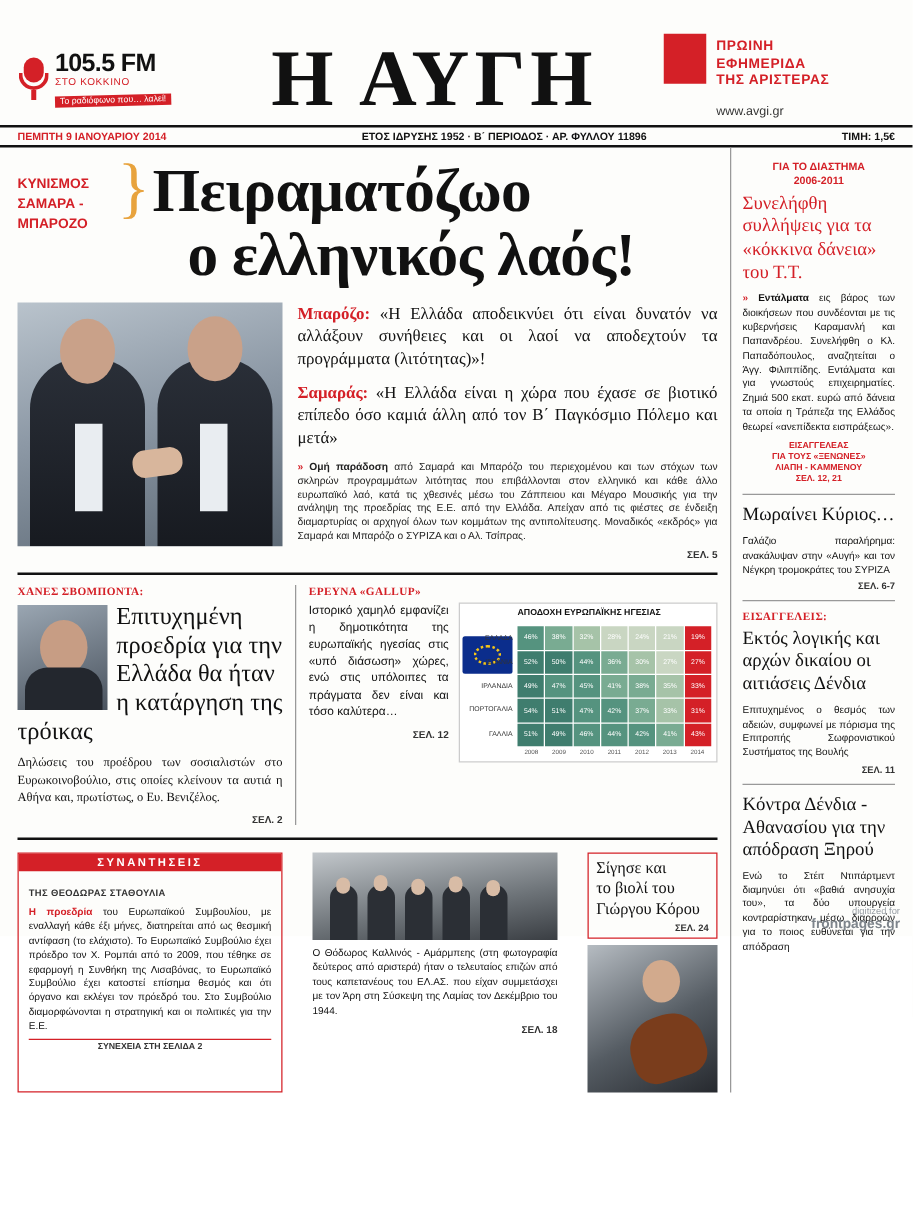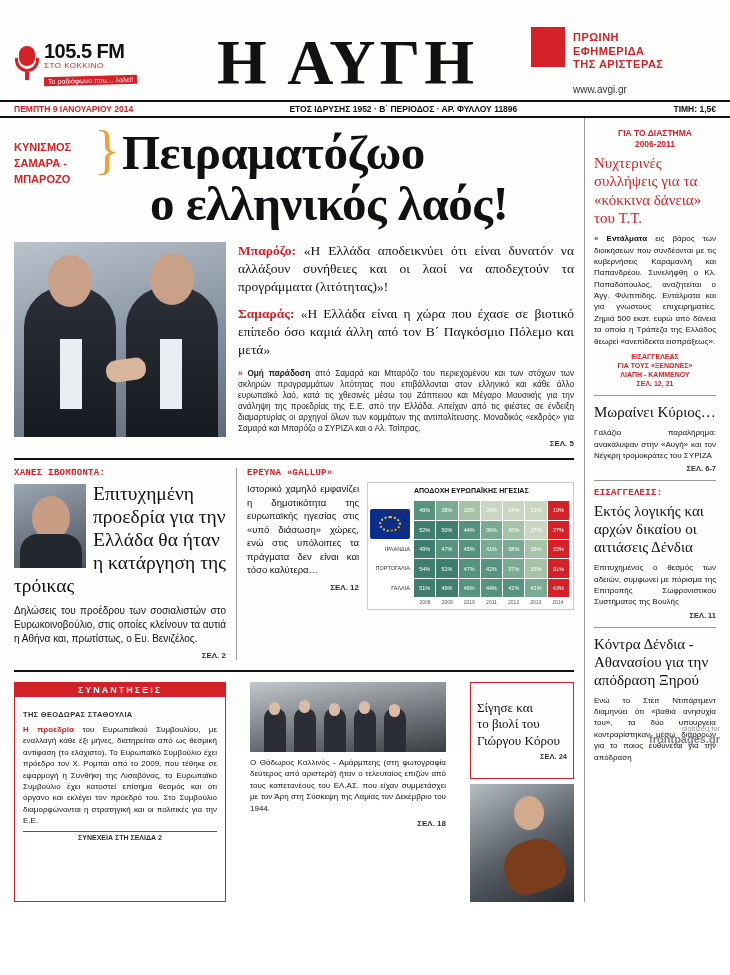--- a/index.html
+++ b/index.html
@@ -186,21 +186,21 @@
     font-size:8px; font-weight:bold; color:#333; margin-top:4px;
   }
 
   
   .hrule { border-top:2px solid #111; margin: 10px 0 0 0; }
   .midrow { display:flex; gap:10px; margin-top:8px; }
   .mid-left { width: 212px; }
   .mid-right { flex:1; border-left:1px solid #999; padding-left:10px; }
 
   .sec-kicker {
-    font-family:Liberation Mono, monospace;
+    font-family:Liberation Serif, serif;
     font-size:9px; font-weight:bold; color:#d42027;
     letter-spacing:0.3px; margin-bottom:4px;
   }
   .mid-photo {
     float:left; width:72px; height:84px; margin:2px 7px 2px 0;
     background:linear-gradient(160deg,#9aa6b2,#4a535e);
     position:relative; overflow:hidden;
   }
   .mid-photo .head {
     position:absolute; left:18px; top:12px; width:38px; height:44px;
@@ -208,21 +208,21 @@
   }
   .mid-photo .torso {
     position:absolute; left:6px; bottom:0; width:62px; height:34px;
     background:#23272e; border-radius:18px 18px 0 0;
   }
   .mid-head {
     font-size:19.5px; line-height:1.18; font-weight:normal; color:#111;
   }
   .mid-body {
     clear:both; margin-top:7px; font-size:10px; line-height:1.4;
-    text-align:justify; font-family:Liberation Sans, sans-serif;
+    text-align:justify; font-family:Liberation Serif, serif;
   }
   .sel {
     font-family:"Liberation Sans", sans-serif; font-size:8px;
     font-weight:bold; text-align:right; margin-top:5px; color:#333;
   }
 
   .gallup-head {
     font-size:20px; line-height:1.2; color:#111; margin-bottom:6px;
   }
   .gallup-row { display:flex; gap:8px; }
@@ -311,21 +311,21 @@
   .bot-photo .h {
     position:absolute; width:11px; height:13px; border-radius:6px;
     background:#d8bca6;
   }
   .bot-b-title { font-size:15px; line-height:1.22; margin-top:6px; }
   .bot-b-text {
     font-family:"Liberation Sans", sans-serif; font-size:8px;
     line-height:1.42; text-align:justify; margin-top:5px;
   }
   .bot-c { flex:1; }
-  .bot-c-box { border:1.5px solid #d42027; padding:17px 6px; }
+  .bot-c-box { border:1.5px solid #d42027; padding:3px 6px; }
   .bot-c-title { font-size:13px; line-height:1.25; color:#111; }
   .bot-c-sel {
     font-family:"Liberation Sans", sans-serif; font-size:7.5px;
     font-weight:bold; text-align:right; color:#333; margin-top:3px;
   }
   .bot-c-photo {
     margin-top:5px; width:100%; height:118px;
     background:linear-gradient(150deg,#b6bcc2,#555c63 55%,#26292e);
     position:relative; overflow:hidden;
   }
@@ -591,21 +591,21 @@
       </div>
     </div>
 
     <div class="col-side">
 
       <div>
         <div class="side-k">
           <div>ΓΙΑ ΤΟ ΔΙΑΣΤΗΜΑ</div>
           <div>2006-2011</div>
         </div>
-        <div class="side-head">Νυχτερινές συλλήψεις για τα «κόκκινα δάνεια» του Τ.Τ.</div>
+        <div class="side-head">Συνελήφθη συλλήψεις για τα «κόκκινα δάνεια» του Τ.Τ.</div>
         <div class="side-text">
           <span class="arrow">»</span>
           <span style="font-weight:bold">Εντάλματα</span>
           <span>εις βάρος των διοικήσεων που συνδέονται με τις κυβερνήσεις Καραμανλή και Παπανδρέου. Συνελήφθη ο Κλ. Παπαδόπουλος, αναζητείται ο Άγγ. Φιλιππίδης. Εντάλματα και για γνωστούς επιχειρηματίες. Ζημιά 500 εκατ. ευρώ από δάνεια τα οποία η Τράπεζα της Ελλάδος θεωρεί «ανεπίδεκτα εισπράξεως».</span>
         </div>
         <div class="side-ref-red">
           <div>ΕΙΣΑΓΓΕΛΕΑΣ</div>
           <div>ΓΙΑ ΤΟΥΣ «ΞΕΝΩΝΕΣ»</div>
           <div>ΛΙΑΠΗ - ΚΑΜΜΕΝΟΥ</div>
           <div>ΣΕΛ. 12, 21</div>

